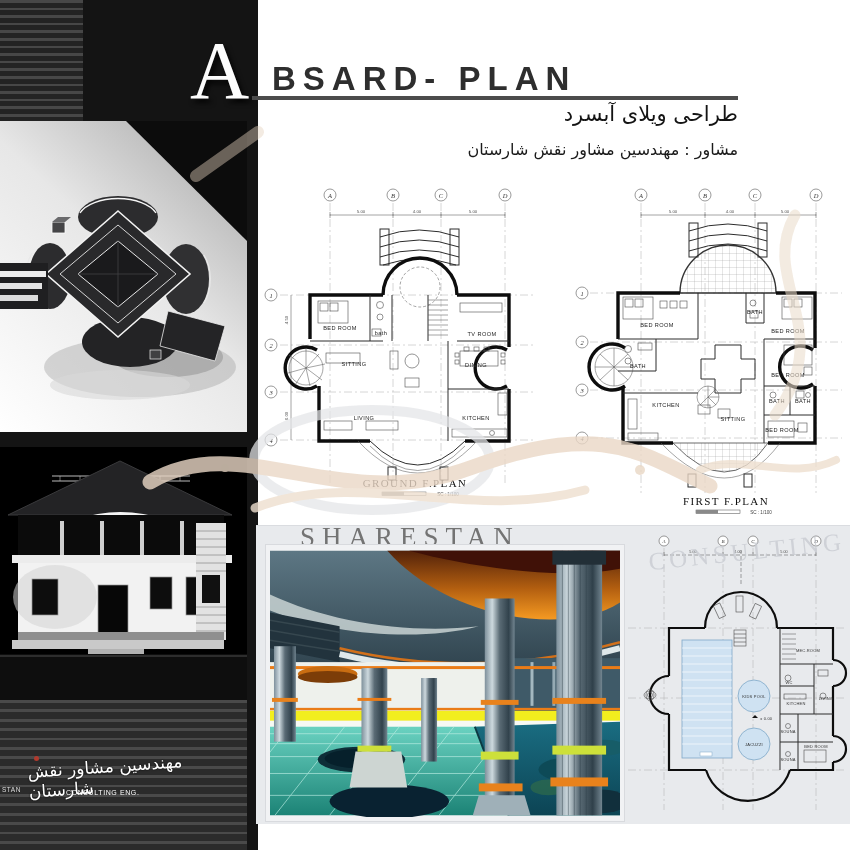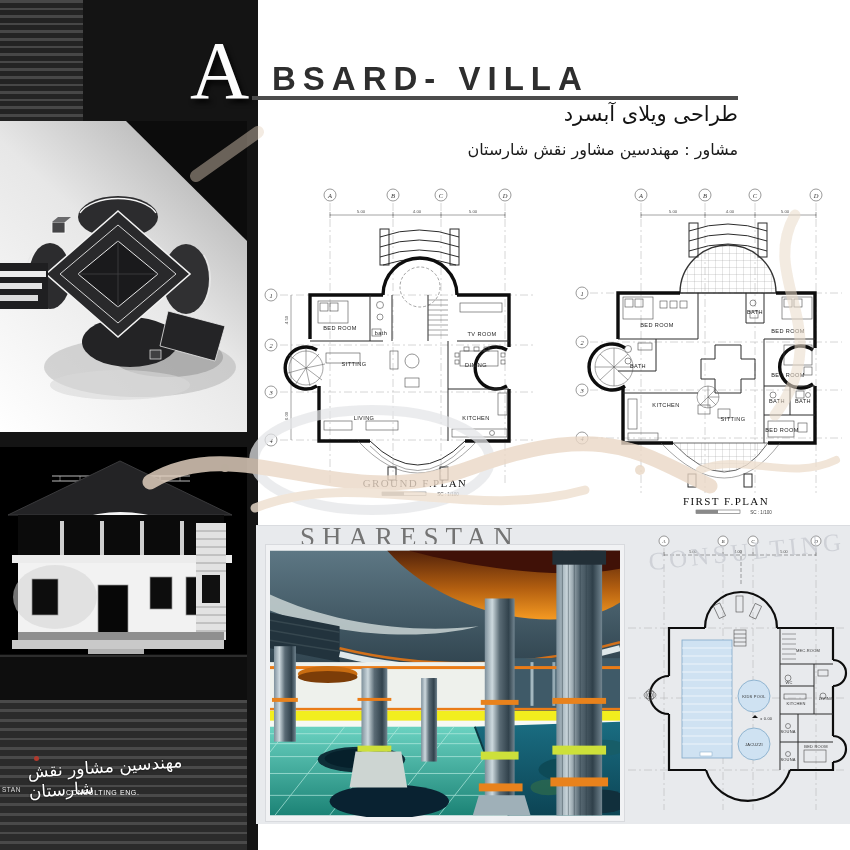--- a/index.html
+++ b/index.html
@@ -146,21 +146,21 @@
     </svg>
   </div>
 
   <div class="abs stripes-bottom"></div>
   <div class="abs logo-script">مهندسین مشاور نقش شارستان</div>
   <div class="abs logo-dot"></div>
   <div class="abs logo-stan">STAN</div>
   <div class="abs logo-consulting">CONSULTING ENG.</div>
 
   <div class="abs big-a">A</div>
-  <div class="abs title">BSARD- VILLA</div>
+  <div class="abs title">BSARD- PLAN</div>
   <div class="abs title-rule"></div>
   <div class="abs fa2">مشاور : مهندسین مشاور نقش شارستان</div>
   <div class="abs fa1">طراحی ویلای آبسرد</div>
 
   <svg class="plan" style="left:262px;top:183px;" width="282" height="322" viewBox="0 0 282 322">
     <g>
       <path class="gridln" d="M68 20 V300 M131 20 V300 M179 20 V300 M243 20 V300"></path>
       <path class="gridln" d="M18 112 H274 M18 162 H274 M18 209 H274 M18 257 H274"></path>
       <circle class="gc" cx="68" cy="12" r="6"></circle>
         <text class="gl" x="68" y="14.5">A</text>

